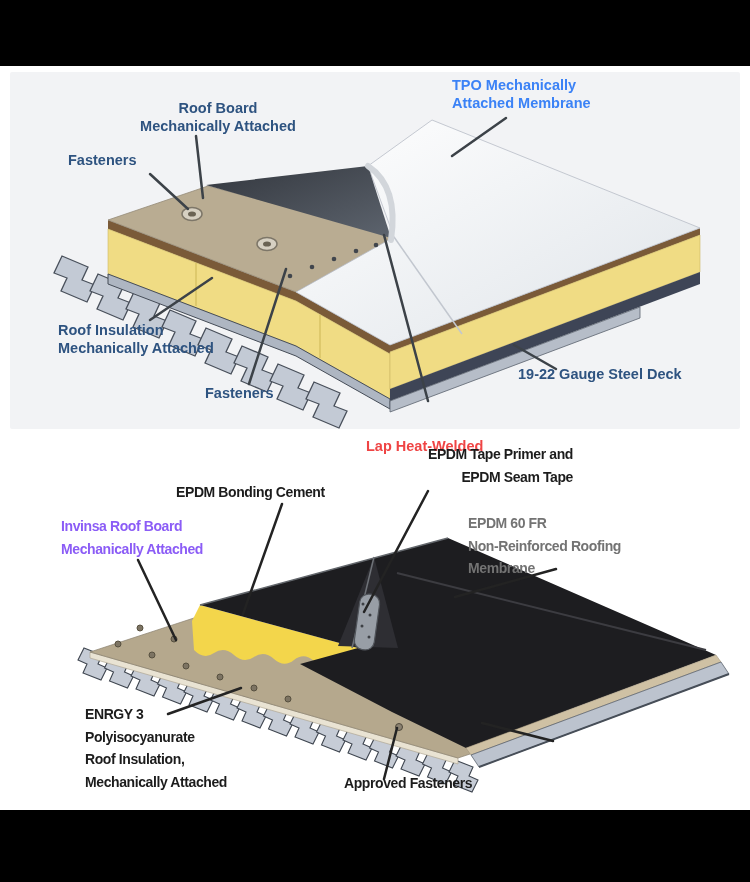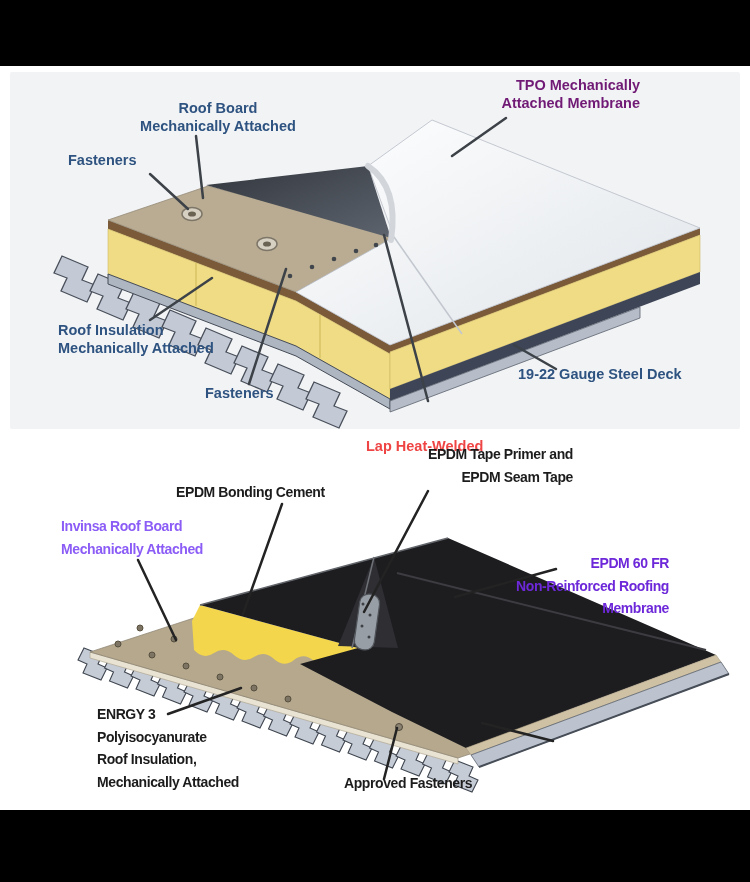--- a/index.html
+++ b/index.html
@@ -151,37 +151,37 @@
         <line x1="168" y1="714" x2="241" y2="688"></line>
         <line x1="384" y1="779" x2="397" y2="728"></line>
         <line x1="553" y1="741" x2="482" y2="723"></line>
       </g>
     </g>
   </svg>
 
   <div class="lbl t-lbl" style="left: 128px; top: 100px; width: 180px; text-align: center; color: rgb(46, 83, 128);">Roof Board
 Mechanically Attached</div>
   <div class="lbl t-lbl" style="left: 68px; top: 152px; width: 100px; color: rgb(46, 83, 128);">Fasteners</div>
-  <div class="lbl t-lbl" style="left: 452px; top: 77px; width: 188px; text-align: right; color: #701a75;">TPO Mechanically
+  <div class="lbl t-lbl" style="left: 452px; top: 77px; width: 188px; text-align: left; color: #3b82f6;">TPO Mechanically
 Attached Membrane</div>
   <div class="lbl t-lbl" style="left: 58px; top: 322px; width: 240px; color: rgb(46, 83, 128);">Roof Insulation
 Mechanically Attached</div>
   <div class="lbl t-lbl" style="left: 205px; top: 385px; width: 100px; color: rgb(46, 83, 128);">Fasteners</div>
   <div class="lbl t-lbl" style="left: 366px; top: 402px; width: 170px; color: #ef4444; margin-top: 36px;">Lap Heat-Welded</div>
   <div class="lbl t-lbl" style="left: 518px; top: 366px; width: 210px; color: rgb(46, 83, 128);">19-22 Gauge Steel Deck</div>
 
   <div class="lbl b-lbl" style="left: 176px; top: 481px; width: 210px; color: rgb(28, 28, 28);">EPDM Bonding Cement</div>
   <div class="lbl b-lbl" style="left: 61px; top: 515px; width: 210px; color: #8b5cf6;">Invinsa Roof Board
 Mechanically Attached</div>
   <div class="lbl b-lbl" style="left: 372px; top: 443px; width: 201px; text-align: right; color: rgb(28, 28, 28);">EPDM Tape Primer and
 EPDM Seam Tape</div>
-  <div class="lbl b-lbl" style="left: 468px; top: 512px; width: 201px; text-align: right; color: #6d28d9; margin-top: 40px;">EPDM 60 FR
+  <div class="lbl b-lbl" style="left: 468px; top: 512px; width: 201px; text-align: left; color: #737373;">EPDM 60 FR
 Non-Reinforced Roofing
 Membrane</div>
-  <div class="lbl b-lbl" style="left: 85px; top: 703px; width: 210px; color: rgb(28, 28, 28); margin-left: 12px;">ENRGY 3
+  <div class="lbl b-lbl" style="left: 85px; top: 703px; width: 210px; color: rgb(28, 28, 28);">ENRGY 3
 Polyisocyanurate
 Roof Insulation,
 Mechanically Attached</div>
   <div class="lbl b-lbl" style="left: 344px; top: 772px; width: 210px; color: rgb(28, 28, 28);">Approved Fasteners</div>
 
   <div class="bar top"></div>
   <div class="bar bottom"></div>
 </div>
 
 </body></html>

